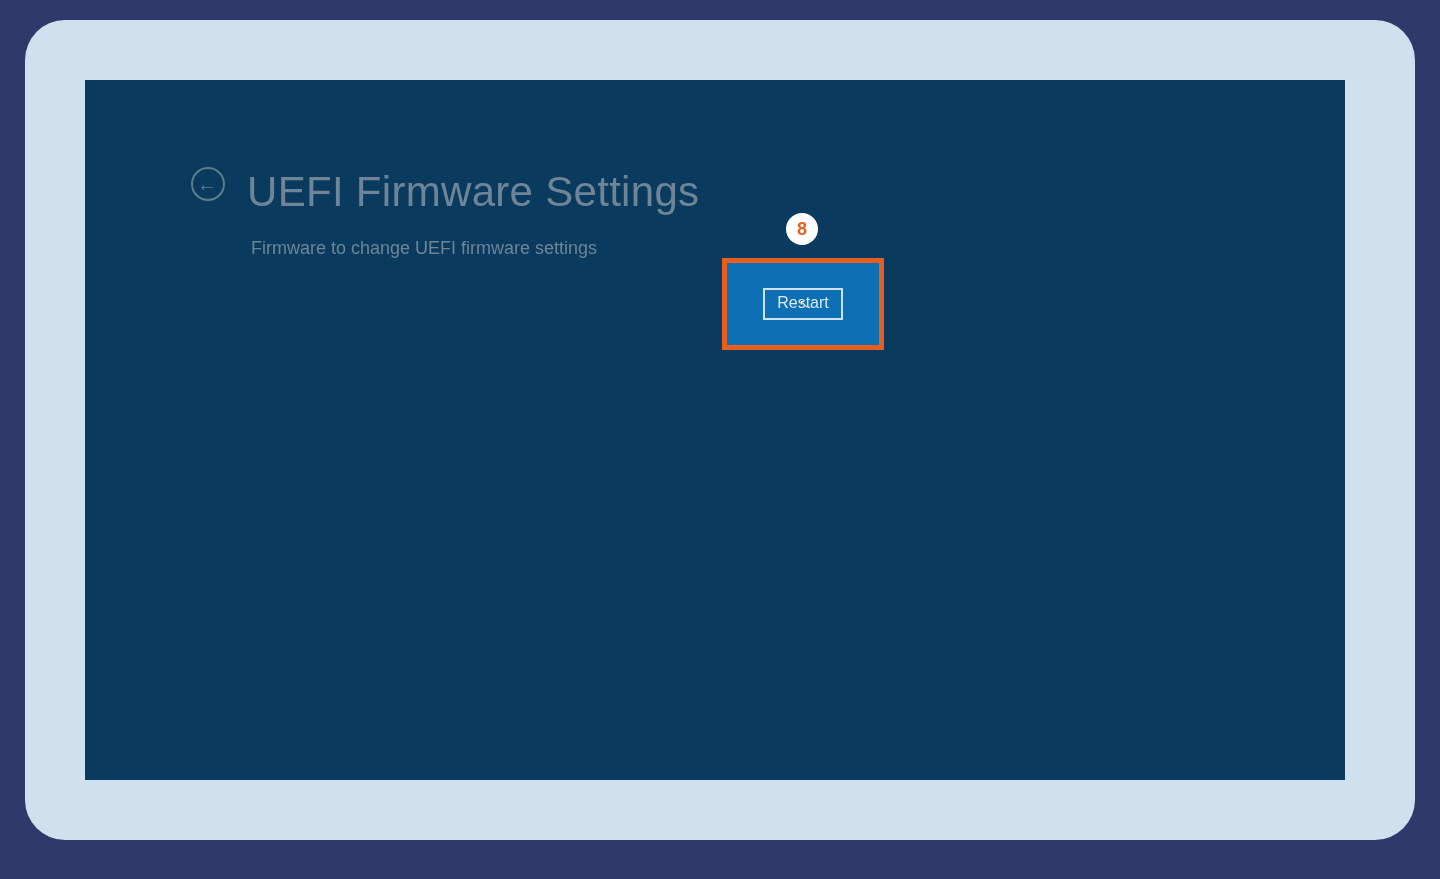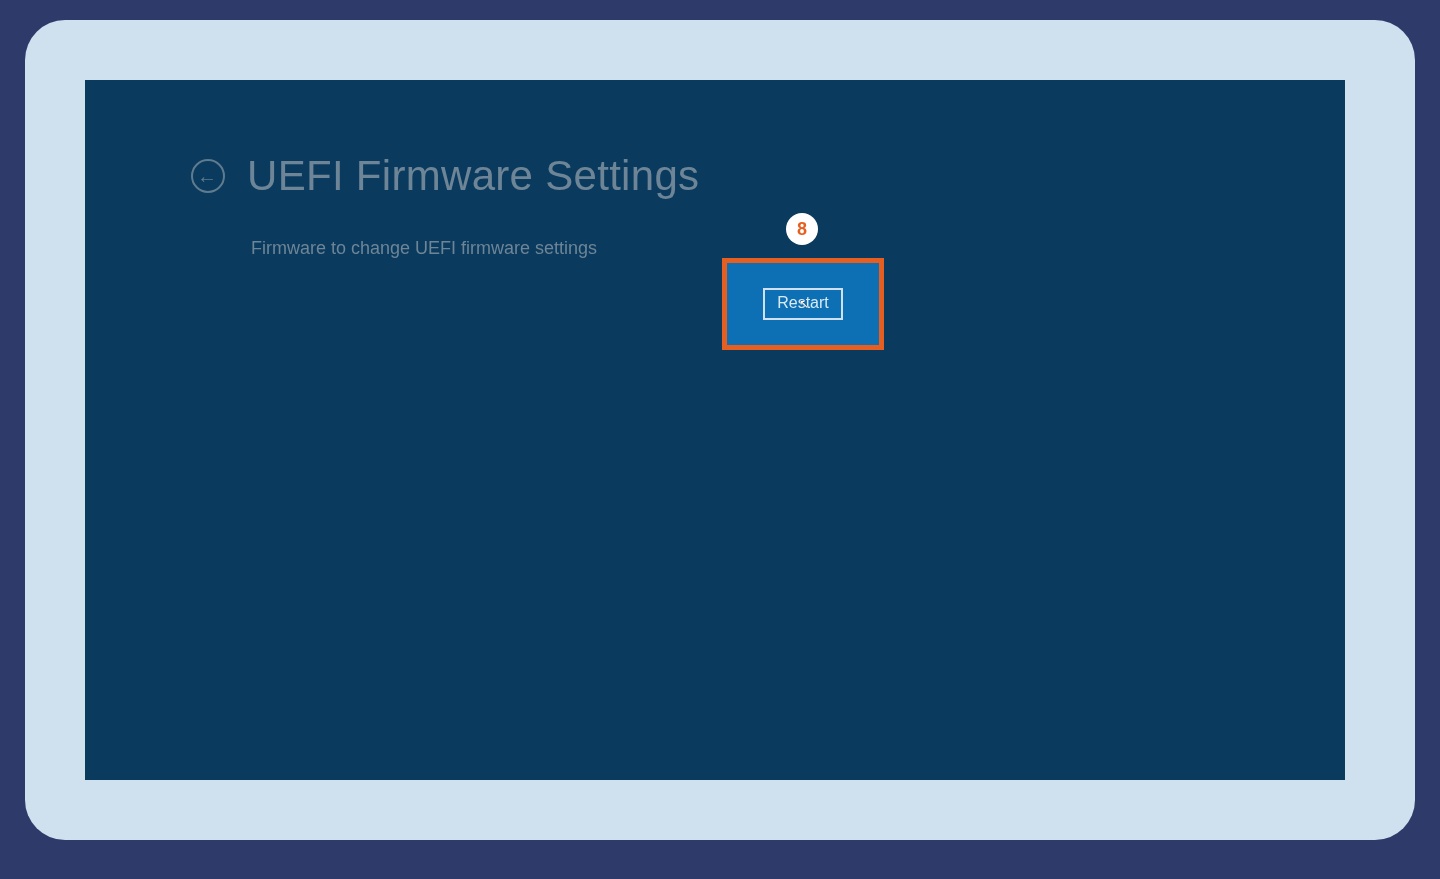--- a/index.html
+++ b/index.html
@@ -52,20 +52,21 @@
       color: #5f7b8e;
       font-size: 20px;
       line-height: 1;
       margin-left: -2px;
     }
     .page-title {
       color: #6d8597;
       font-weight: 300;
       font-size: 42px;
       letter-spacing: 0.3px;
+      margin-top: 16px;
     }
     .page-subtitle {
       position: absolute;
       top: 158px;
       left: 166px;
       color: #6d8597;
       font-size: 18px;
       font-weight: 300;
     }
     .step-badge {

